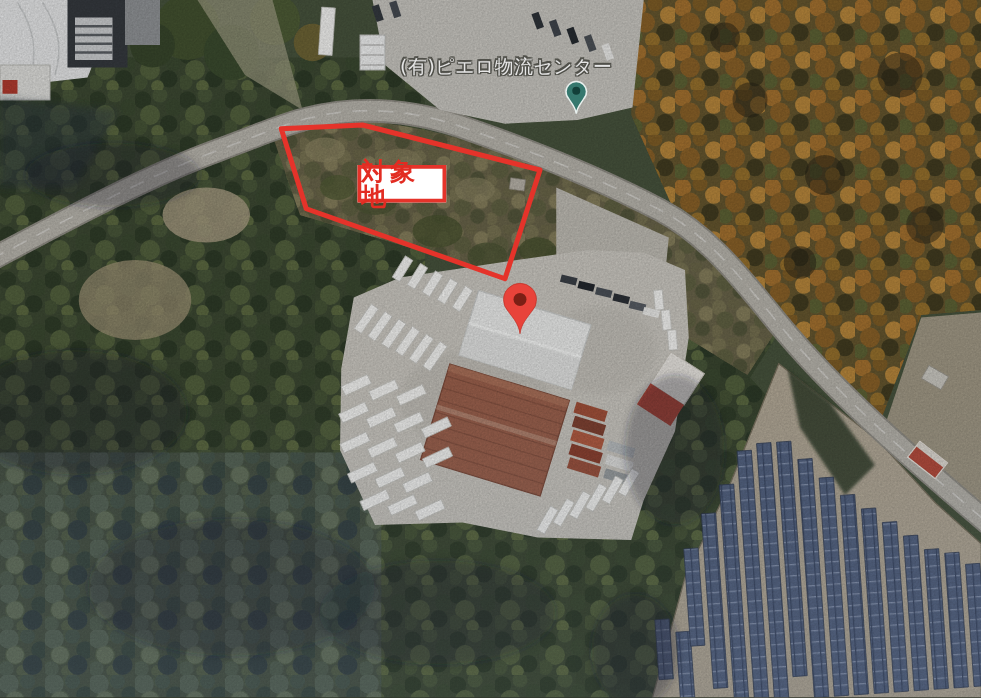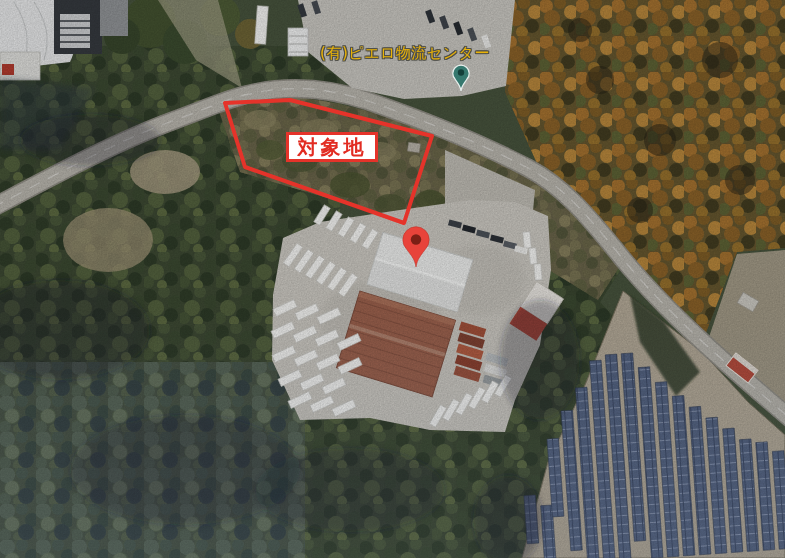--- a/index.html
+++ b/index.html
@@ -1,25 +1,25 @@
 <!DOCTYPE html>
 <html><head>
 <meta charset="utf-8">
 <style>
   html,body{margin:0;padding:0;background:#222;}
   .stage{position:relative;width:785px;height:558px;overflow:hidden;
          font-family:"Liberation Sans",sans-serif;background:#44503a;}
   .stage svg.mapcanvas{position:absolute;left:0;top:0;}
-  .target-label{position:absolute;left:286px;top:132px;width:92px;height:30px;
+  .target-label{position:absolute;left:286px;top:132px;width:71px;height:30px;
     box-sizing:border-box;background:#ffffff;border:3px solid #e5332a;
     color:#e22c22;display:flex;align-items:center;justify-content:center;
     font-size:20px;font-weight:bold;letter-spacing:3px;line-height:1;
     font-family:"DejaVu Sans","Liberation Sans",sans-serif;}
   .poi-label{position:absolute;left:303px;top:44px;width:204px;text-align:center;
-    color:#eab308;font-size:15px;font-weight:500;letter-spacing:.5px;
+    color:#e5e5e5;font-size:15px;font-weight:500;letter-spacing:.5px;
     font-family:"DejaVu Sans","Liberation Sans",sans-serif;
     text-shadow:-1px -1px 0 #50504a,1px -1px 0 #50504a,-1px 1px 0 #50504a,
       1px 1px 0 #50504a,0 -1px 0 #50504a,0 1px 0 #50504a,-1px 0 0 #50504a,1px 0 0 #50504a;}
   .pin{position:absolute;}
 </style>
 </head>
 <body>
 
 <div class="stage">
 

